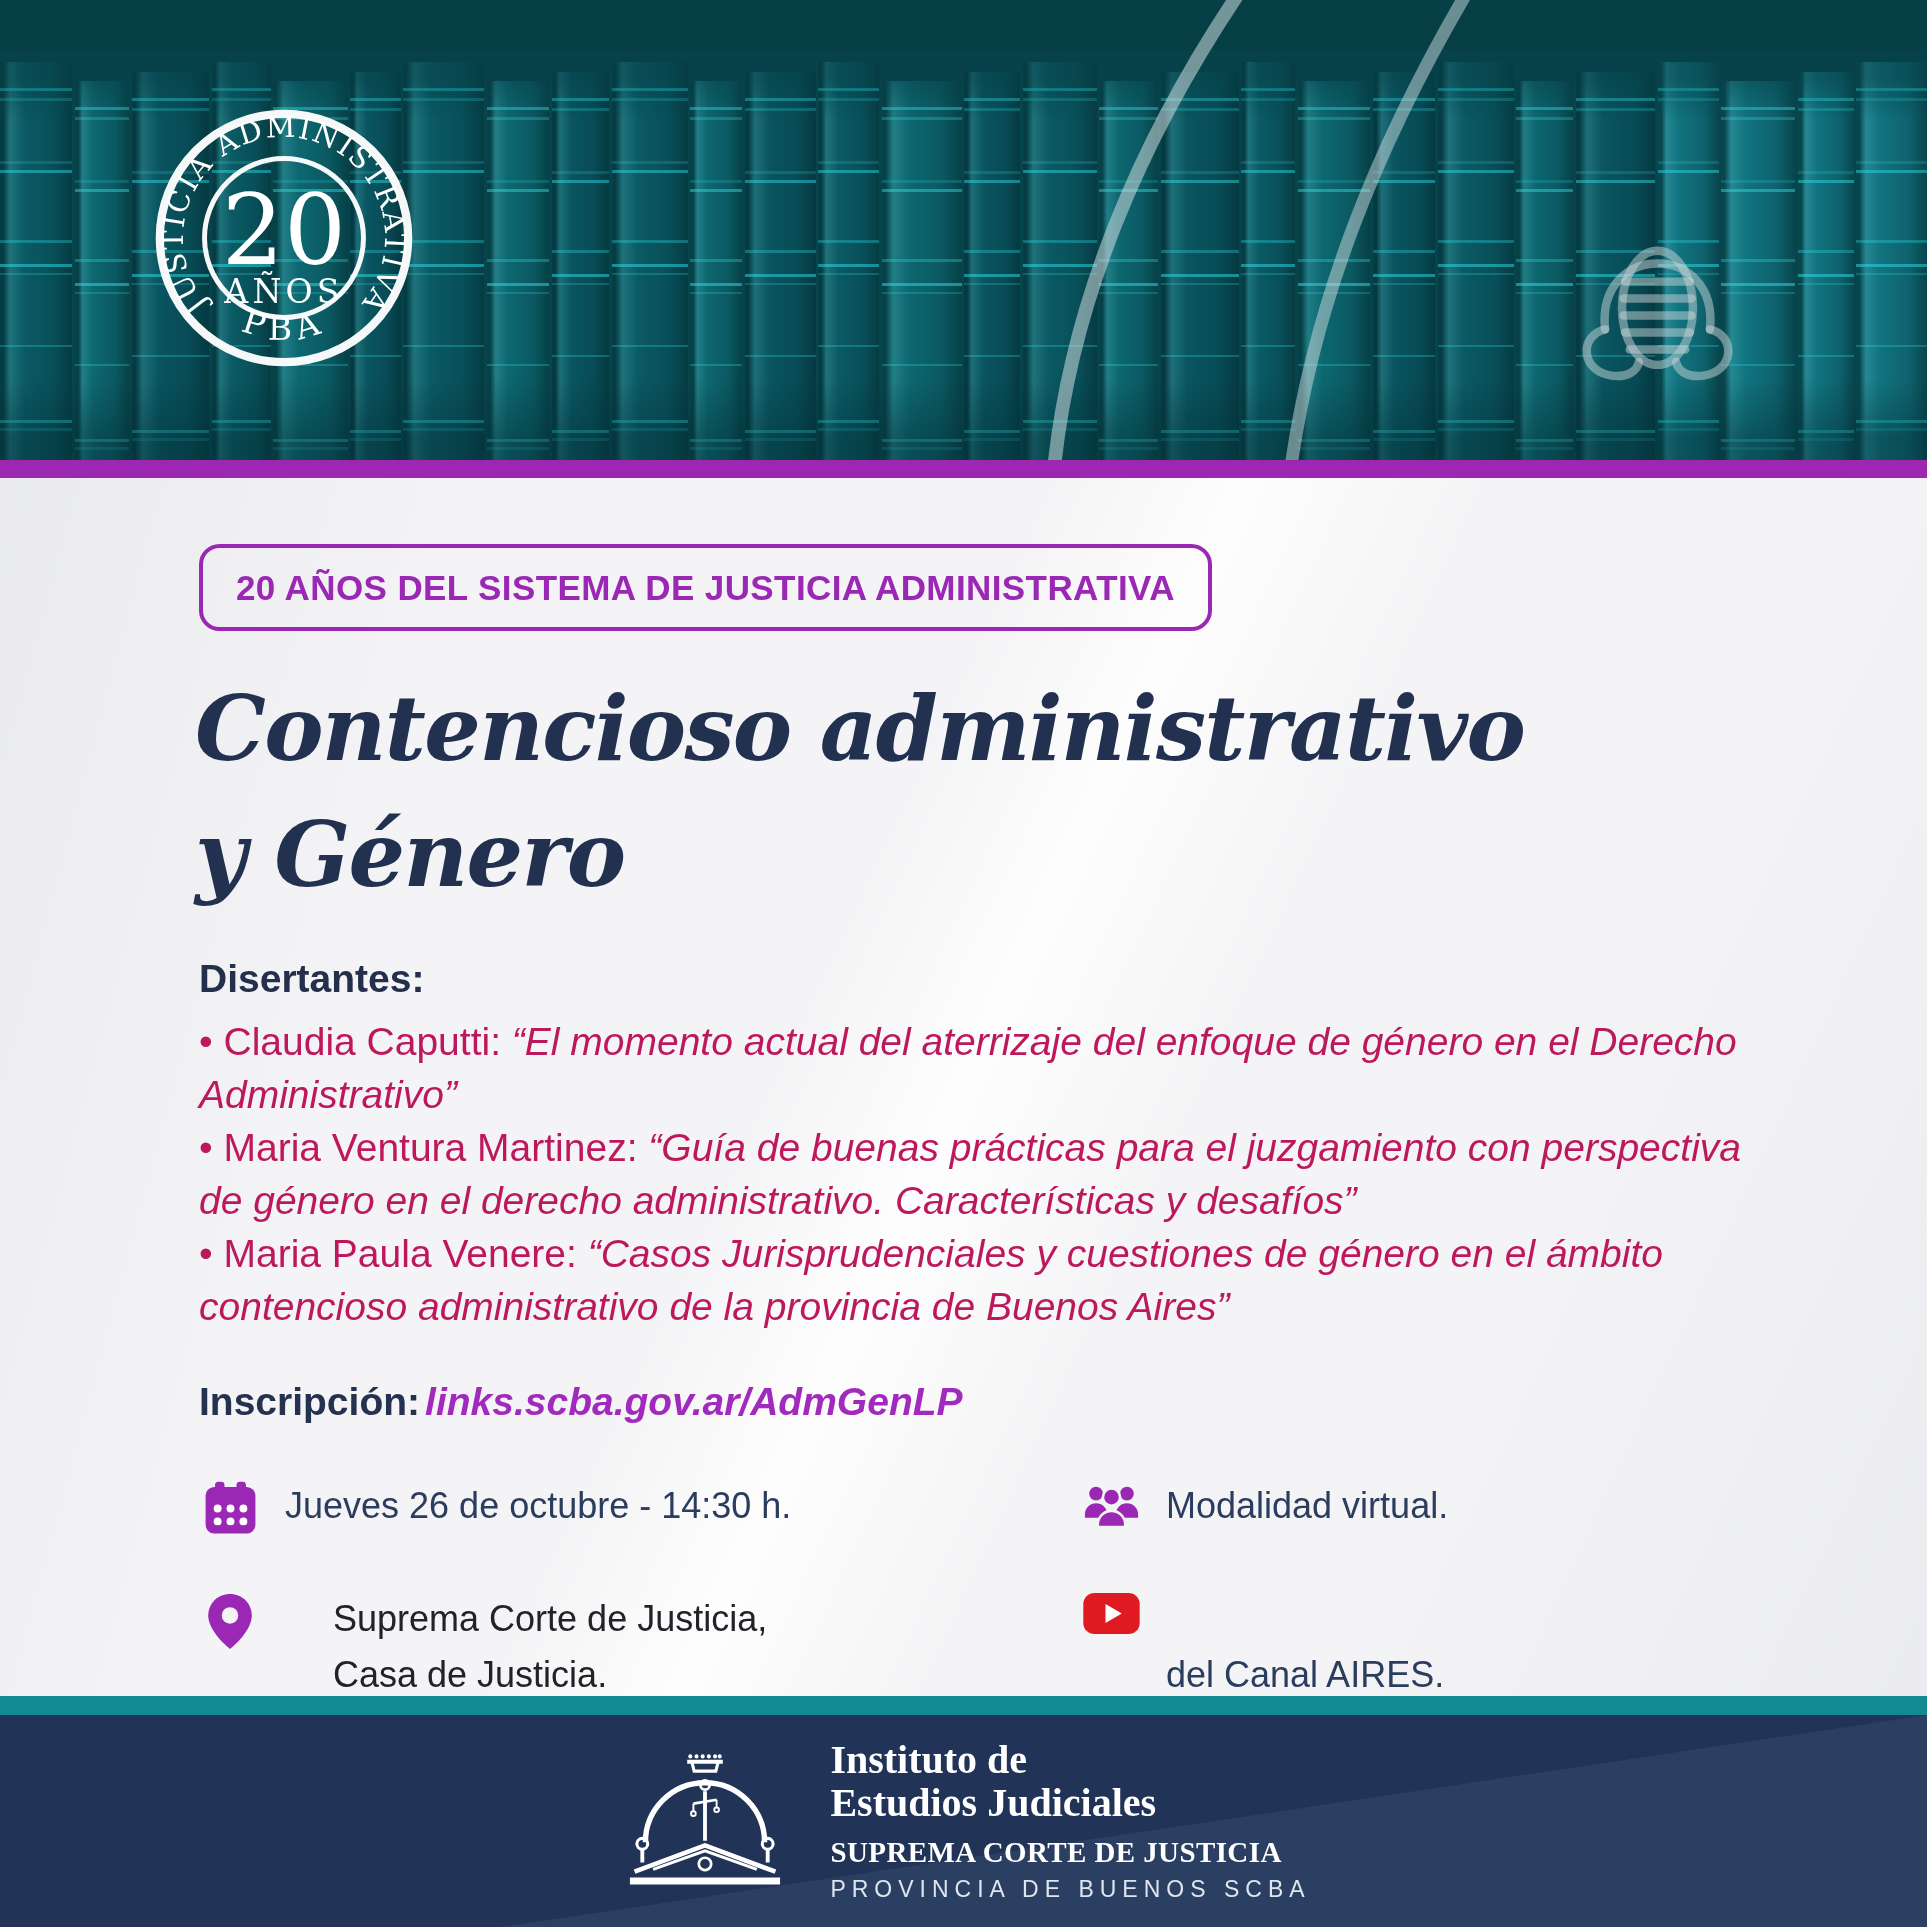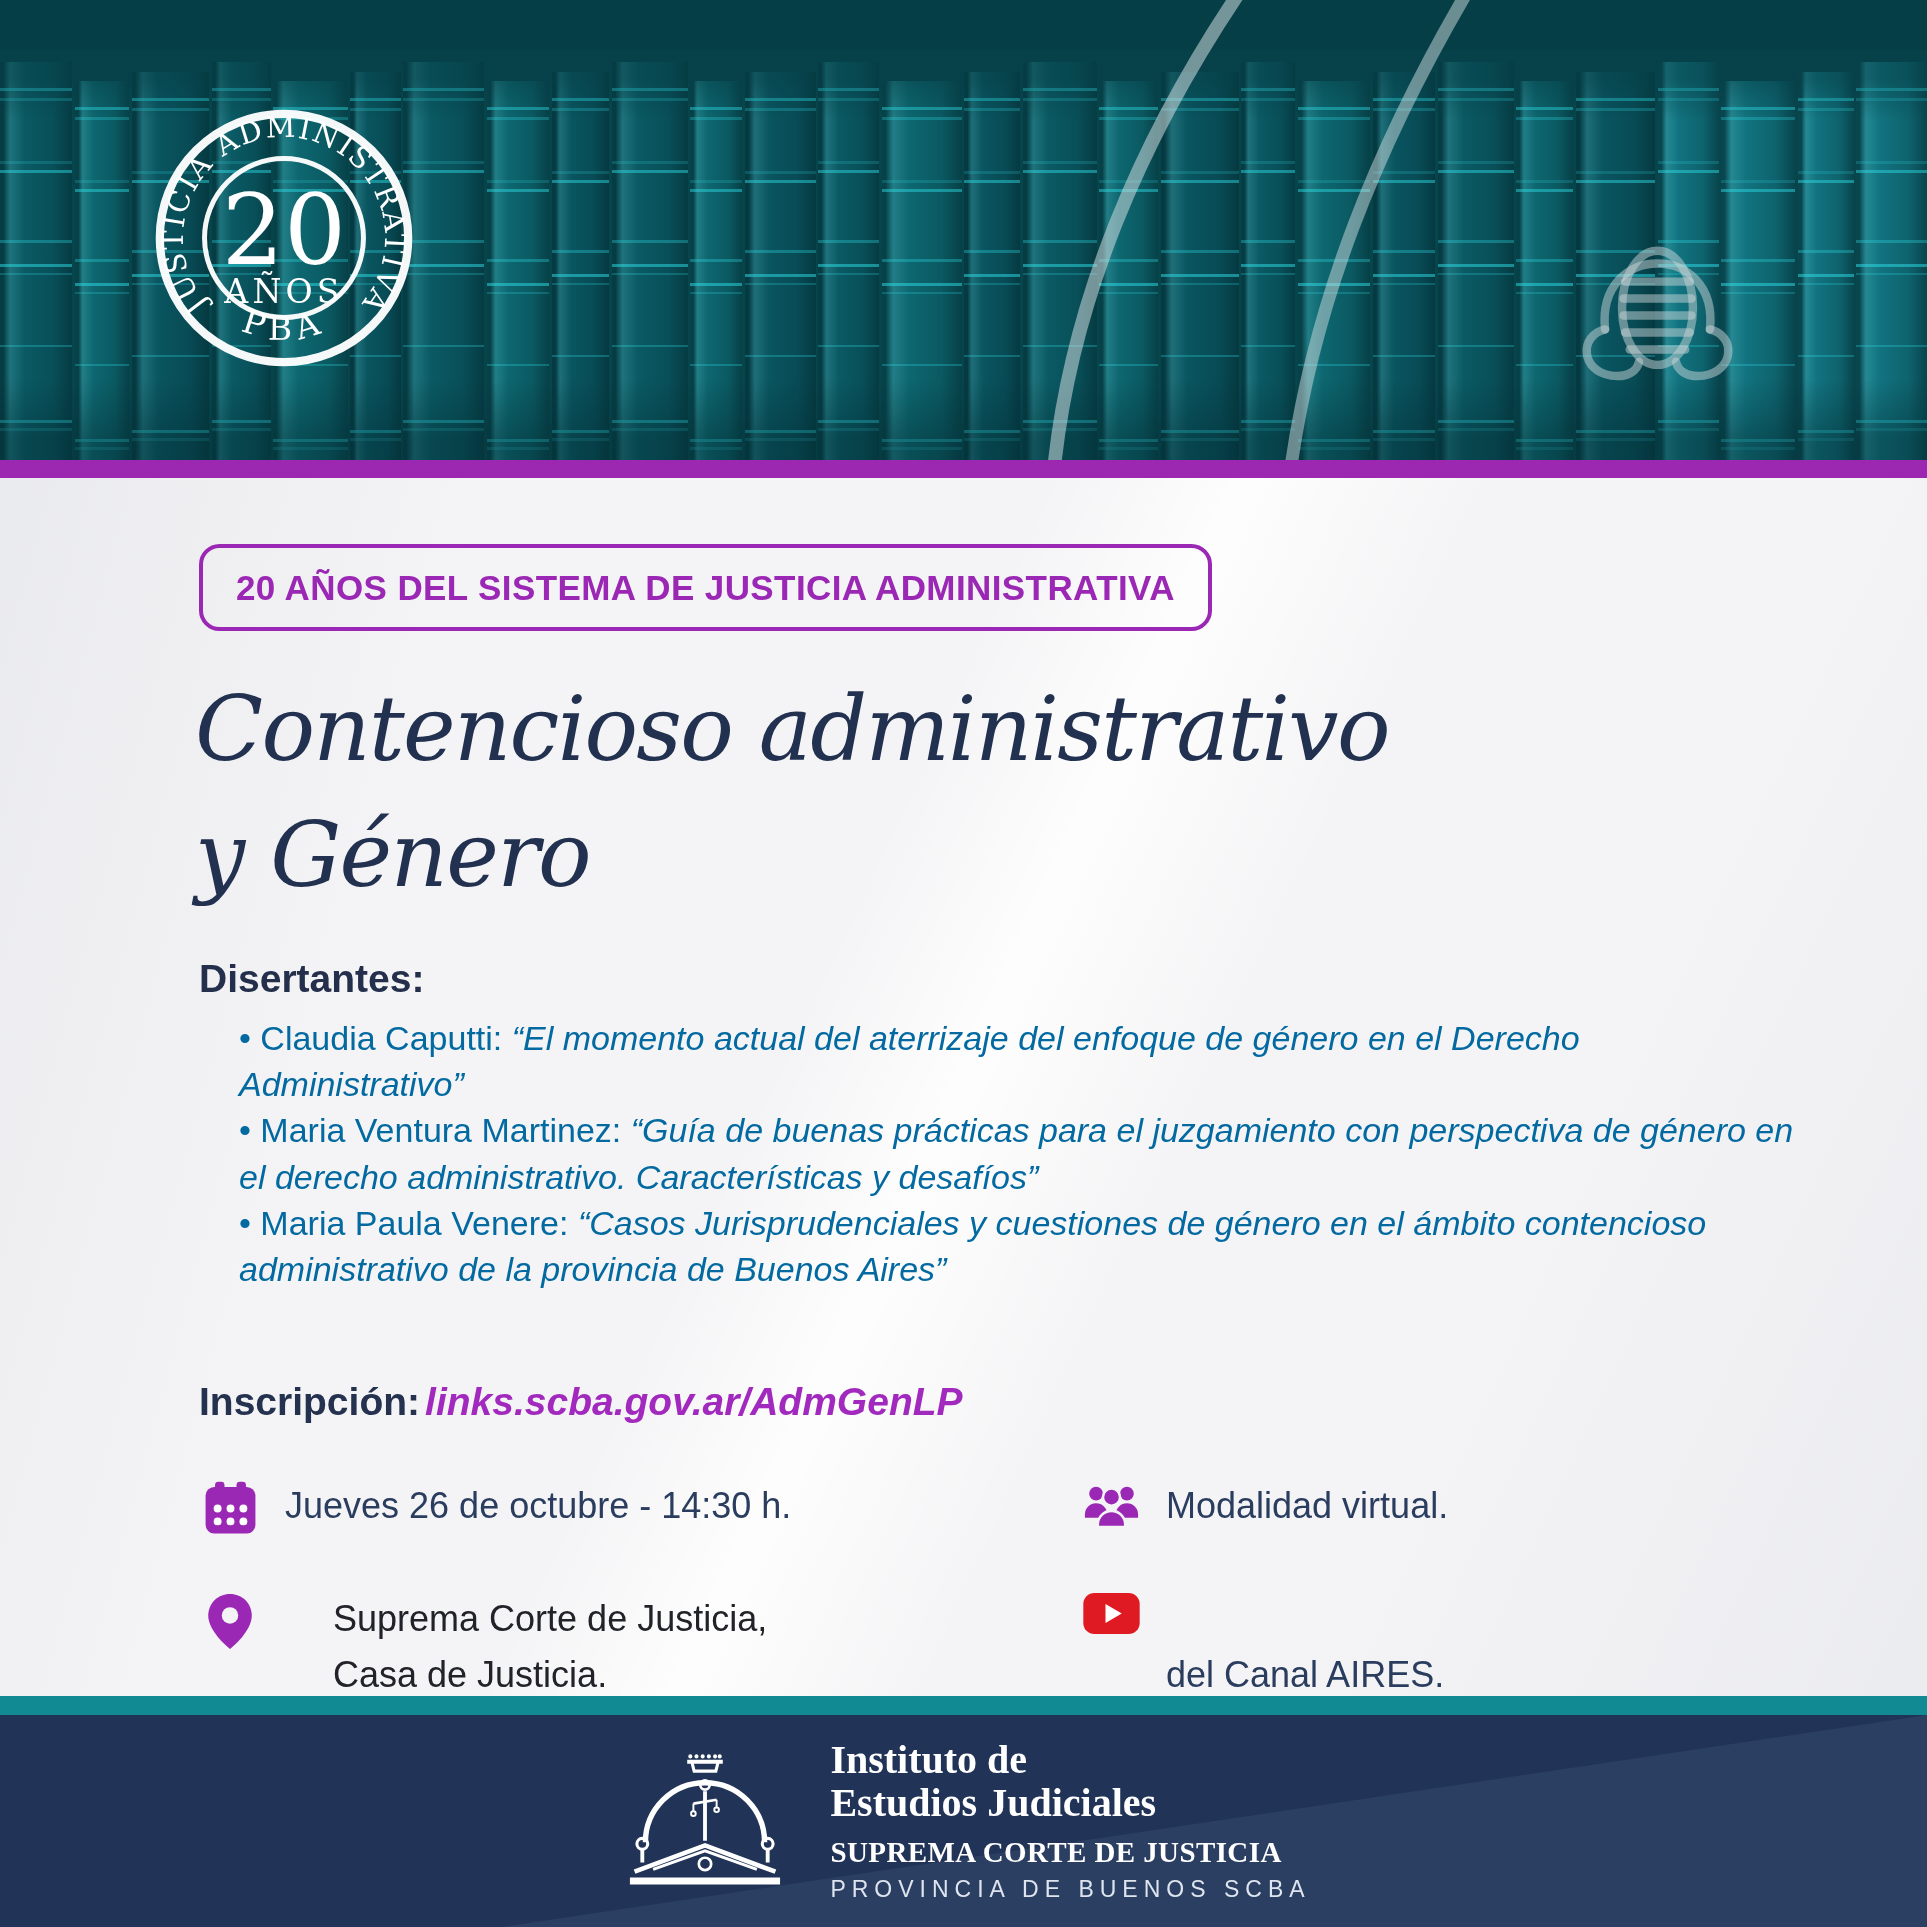--- a/index.html
+++ b/index.html
@@ -47,27 +47,27 @@
   .body::before{content:"";position:absolute;inset:0;pointer-events:none;background:
     linear-gradient(115deg,rgba(255,255,255,0) 42%,rgba(255,255,255,.85) 50%,rgba(255,255,255,0) 60%),
     linear-gradient(105deg,rgba(222,223,228,.45) 0%,rgba(222,223,228,0) 22%),
     linear-gradient(295deg,rgba(226,227,232,.5) 0%,rgba(226,227,232,0) 26%);}
 
   .badge{position:absolute;left:199px;top:544px;height:79px;display:inline-flex;align-items:center;
     padding:0 33px;border:4.3px solid #9b27b5;border-radius:20.5px;background:transparent;}
   .badge span{font-size:35px;font-weight:bold;color:#9b27b5;letter-spacing:0.4px;white-space:nowrap;}
 
   .title{position:absolute;left:195px;top:666px;margin:0;
-    font-family:"DejaVu Serif",serif;font-style:italic;font-weight:400;
+    font-family:"DejaVu Serif",serif;font-style:italic;font-weight:700;
     font-size:89px;line-height:1.42;letter-spacing:-1.7px;color:#223150;}
 
   .speakers-heading{position:absolute;left:199px;top:957px;margin:0;
     font-size:39px;font-weight:bold;color:#232f4b;}
   .speakers{position:absolute;left:199px;top:1015px;width:1560px;
-    font-size:34px;line-height:1.36;color:#0369a1;margin-left:40px;}
+    font-size:39px;line-height:1.36;color:#be185d;}
   .speakers p{margin:0;}
   .speakers .quote{font-style:italic;}
 
   .inscription{position:absolute;left:199px;top:1380px;font-size:39px;}
   .inscription .label{font-weight:bold;color:#24324f;}
   .inscription .link{font-weight:bold;font-style:italic;color:#a229bd;text-decoration:none;margin-left:5px;}
 
   .info-item{position:absolute;display:flex;gap:24px;align-items:flex-start;}
   .info-item .ic{flex:0 0 62px;display:flex;justify-content:center;padding-top:1.7px;}
   .info-text{font-size:36px;line-height:1.55;color:#2b3d5f;}

